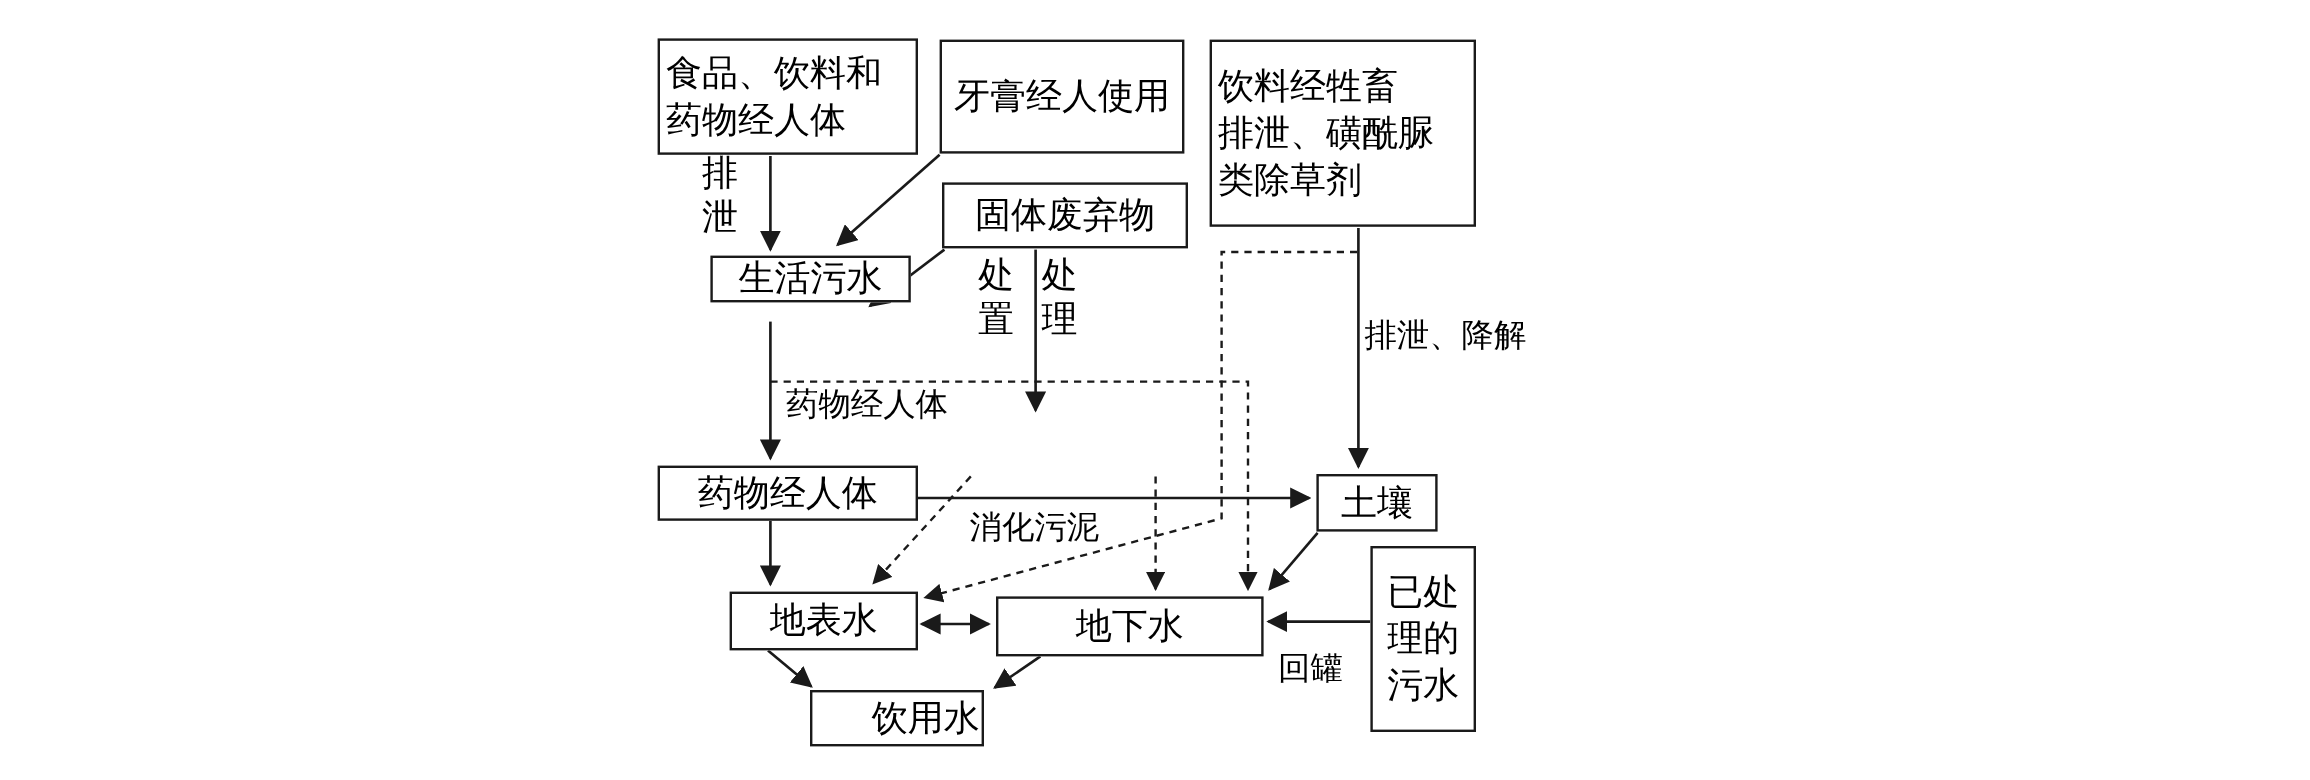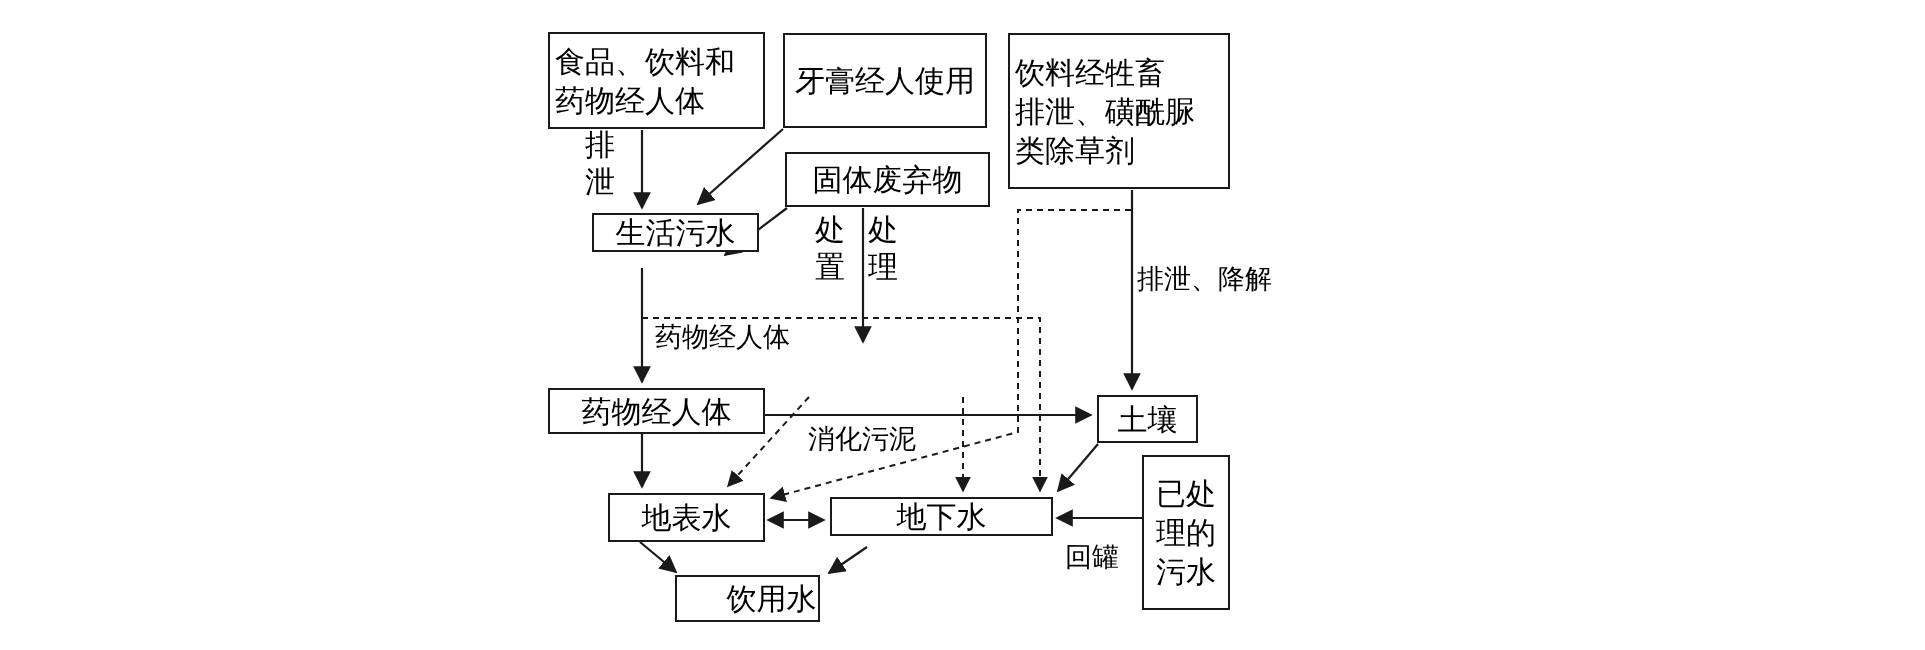--- a/index.html
+++ b/index.html
@@ -88,21 +88,21 @@
   </div>
 
   <div class="box" style="left:1097px; top:395px; width:101px; height:48px;">
     <span class="ln">土壤</span>
   </div>
 
   <div class="box" style="left:608px; top:493px; width:157px; height:49px;">
     <span class="ln">地表水</span>
   </div>
 
-  <div class="box" style="left:830px; top:497px; width:223px; height:39px;">
+  <div class="box" style="left:830px; top:497px; width:223px; height:50px;">
     <span class="ln">地下水</span>
   </div>
 
   <div class="box" style="left:675px; top:575px; width:145px; height:47px;padding-left:48px;">
     <span class="ln">饮用水</span>
   </div>
 
   <div class="box" style="left:1142px; top:455px; width:88px; height:155px;">
     <span class="ln">已处</span>
     <span class="ln">理的</span>

